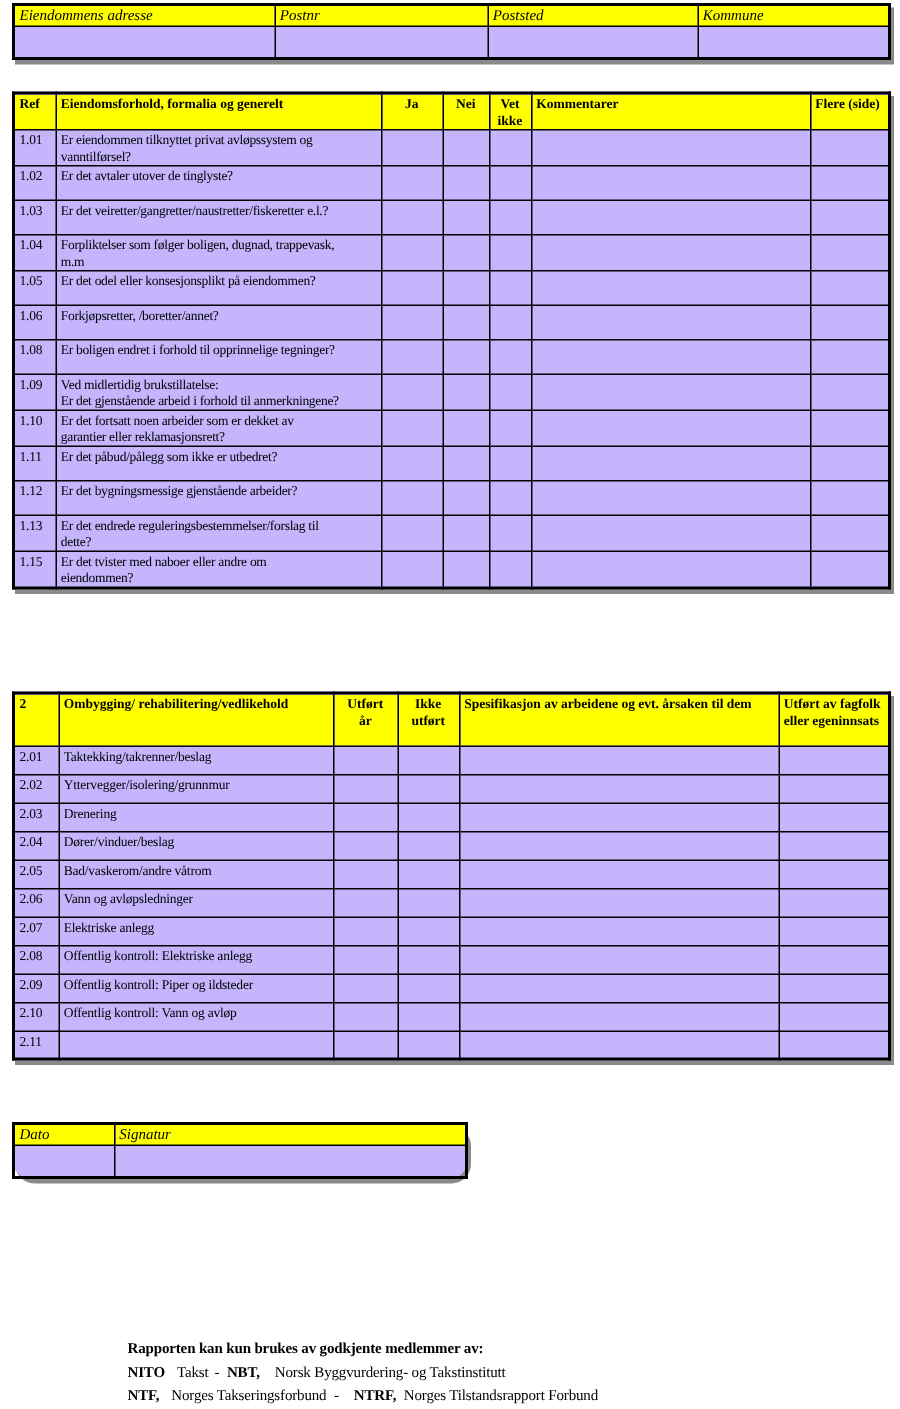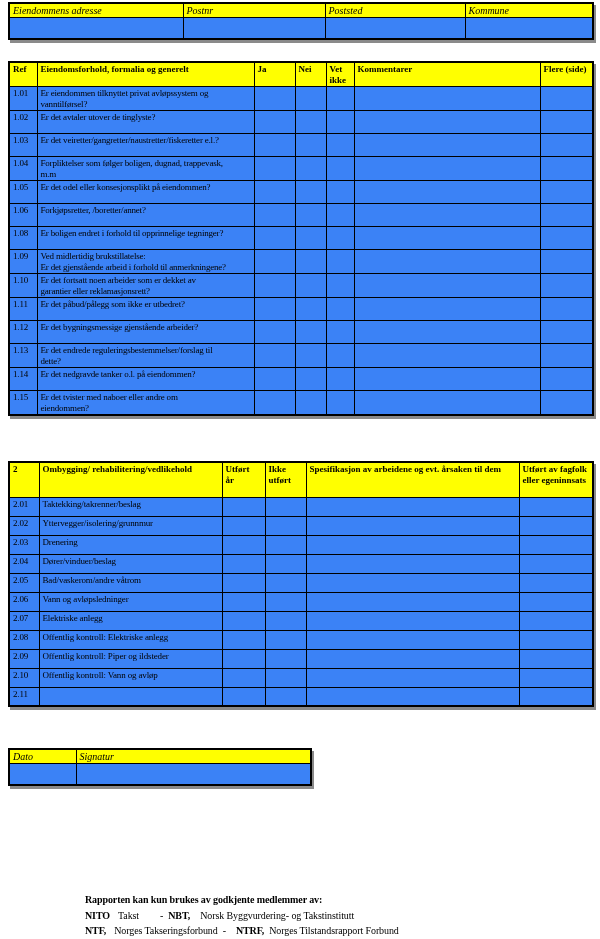--- a/index.html
+++ b/index.html
@@ -1,52 +1,52 @@
 <!DOCTYPE html>
 <html><head>
 <meta charset="utf-8">
 <style>
   * { margin:0; padding:0; box-sizing:border-box; }
   html,body { width:600px; height:939px; background:#ffffff; overflow:hidden; position:relative;
               font-family:"Liberation Serif", serif; color:#000; }
   table { border-collapse:collapse; table-layout:fixed; position:absolute; left:8px;
-          box-shadow:2px 3px 0 #8a8a8a; background:#3b82f6; }
+          box-shadow:2px 3px 0 #8a8a8a; background:#c4b5fd; }
   th, td { border:1px solid #000; vertical-align:top; padding:1px 3px; overflow:hidden; }
   table { border:2px solid #000; }
   th { background:#ffff00; text-align:left; font-size:9px; line-height:10.5px; font-weight:bold; }
   td { font-size:9px; line-height:10.5px; letter-spacing:-0.15px; }
 
   
   #addr-table { top:2px; width:584px; }
   #addr-table th { font-style:italic; font-weight:normal; font-size:10px; line-height:11px; height:13px; }
   #addr-table td { height:21px; }
 
   
   #s1-table { top:61px; width:584px; }
   #s1-table th { height:20px; }
   #s1-table tr.body-row { height:23px; }
   #s1-table td.q { white-space:pre-line; letter-spacing:-0.2px; }
-  th.ctr { text-align:left; }
+  th.ctr { text-align:center; }
 
   
   #s2-table { top:461px; width:584px; }
   #s2-table th { height:35px; }
   #s2-table tr.body-row { height:19px; }
 
   
-  #sig-table { top:748px; width:302px; }
+  #sig-table { top:748px; width:302px;border-radius:13px; }
   #sig-table th { font-style:italic; font-weight:normal; font-size:10px; line-height:11px; height:13px; }
   #sig-table td { height:21px; }
 
   
   #footer { position:absolute; top:892px; left:85px; font-size:10px; line-height:15.5px;
             letter-spacing:-0.1px; white-space:nowrap; }
   #footer .b { font-weight:bold;font-family:Liberation Serif, serif; }
   #footer .m5  { margin-right:5px; }
-  #footer .m6  { margin-right:21px; }
+  #footer .m6  { margin-right:4px; }
   #footer .m8  { margin-right:8px; }
   #footer .m10 { margin-right:10px;margin-top:46px; }
 </style>
 </head>
 <body>
 
 <table id="addr-table">
   <colgroup>
       <col style="width:174px">
       <col style="width:142px">
@@ -196,29 +196,20 @@
         <td>1.13</td>
         <td class="q">Er det endrede reguleringsbestemmelser/forslag til
 dette?</td>
         <td></td>
         <td></td>
         <td></td>
         <td></td>
         <td></td>
       </tr>
   <tr class="body-row">
-        <td>1.14</td>
-        <td class="q">Er det nedgravde tanker o.l. på eiendommen?</td>
-        <td></td>
-        <td></td>
-        <td></td>
-        <td></td>
-        <td></td>
-      </tr>
-  <tr class="body-row">
         <td>1.15</td>
         <td class="q">Er det tvister med naboer eller andre om
 eiendommen?</td>
         <td></td>
         <td></td>
         <td></td>
         <td></td>
         <td></td>
       </tr>
 </tbody>

